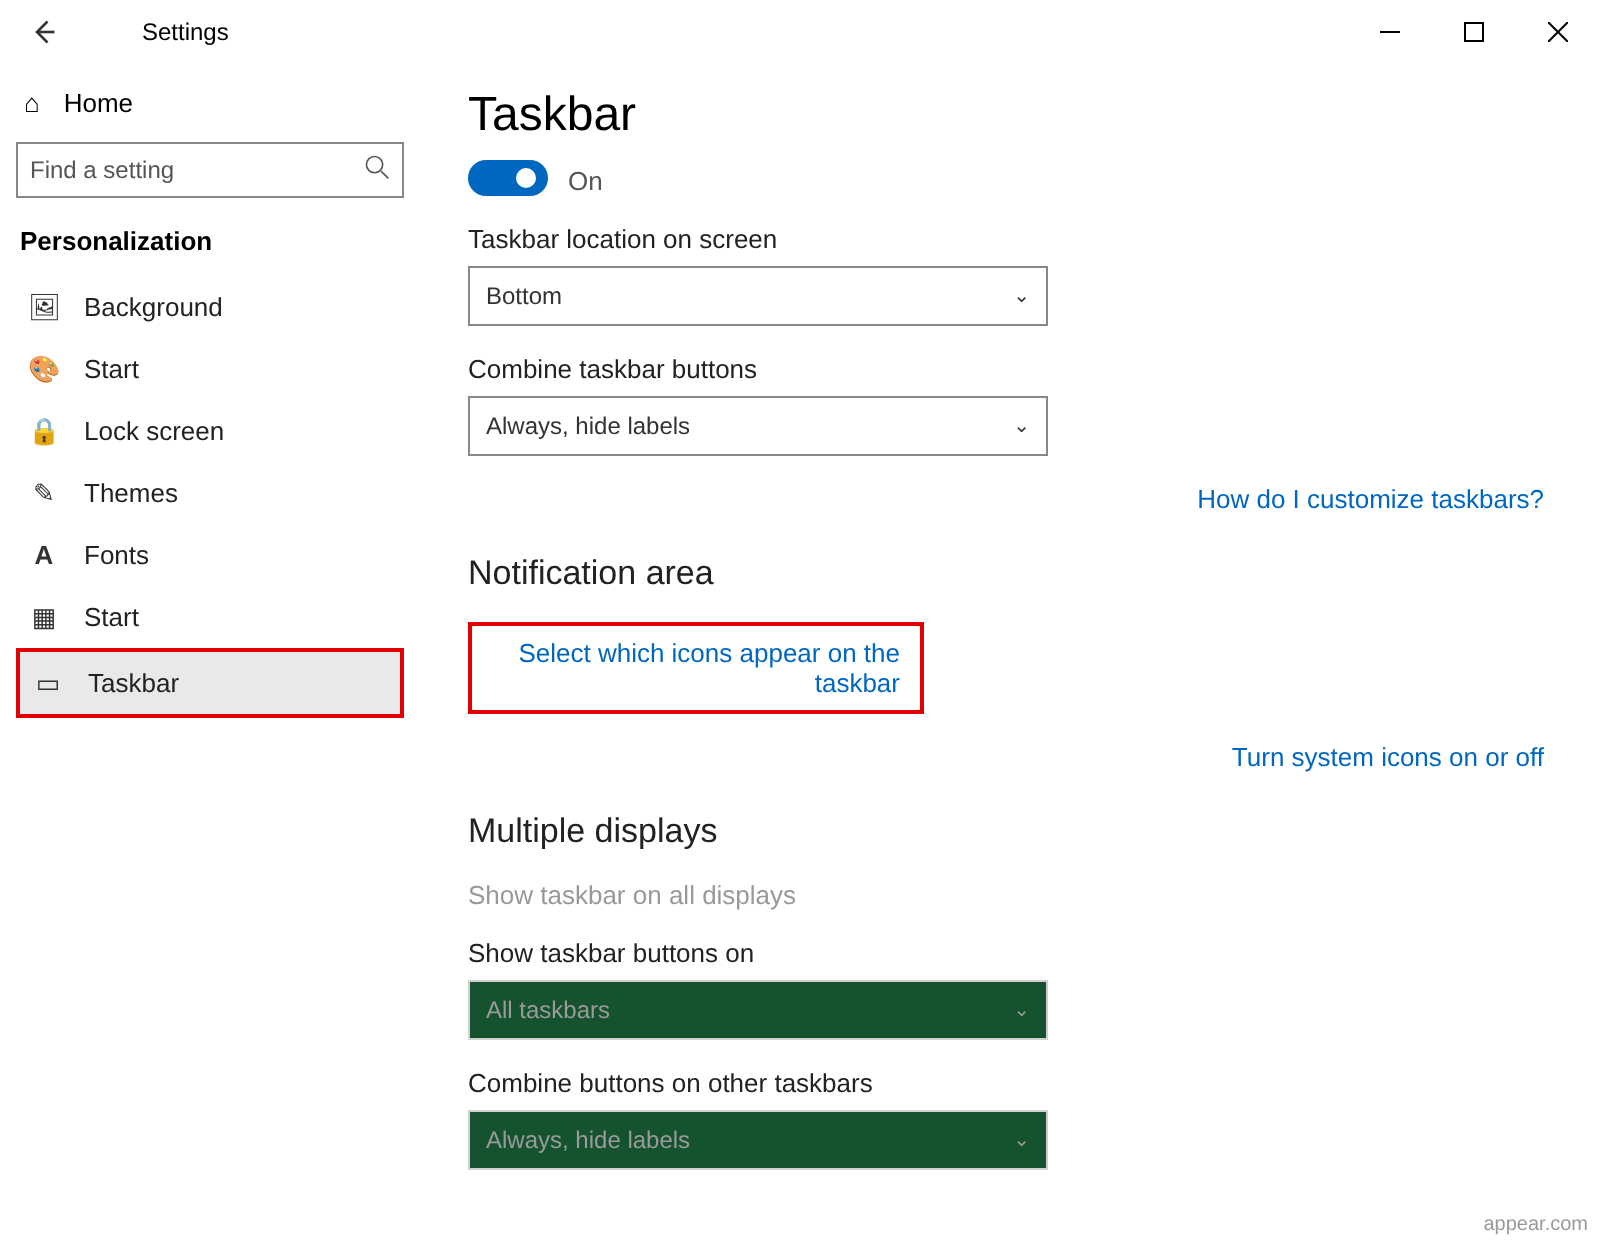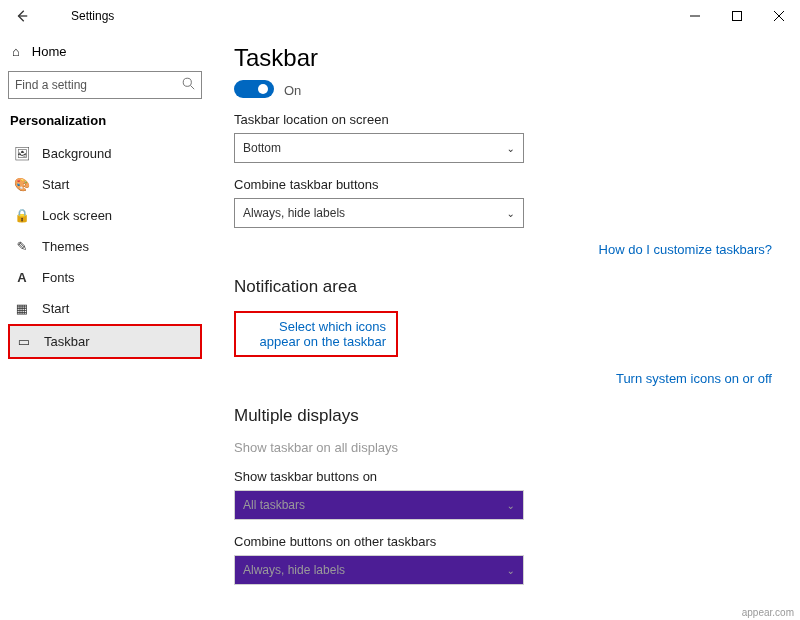--- a/index.html
+++ b/index.html
@@ -104,37 +104,37 @@
     border: 1px solid #888;
     height: 30px;
     width: 290px;
     padding: 0 8px;
     font-size: 12px;
     color: #333;
     background: #fff;
   }
   .select.disabled {
     border: 1px solid #d0d0d0;
-    background: #4c1d95;
+    background: #14532d;
     color: #9a9a9a;
   }
   .select .val { flex: 1; }
   .select .chev { font-size: 10px; color: inherit; }
   .link {
     color: #0067c0;
     font-size: 13px;
     margin-top: 14px;
     display: block;
     text-align: right;
   }
   .red-box-link {
     border: 2px solid #e20000;
     padding: 6px 10px 6px 4px;
     margin-top: 14px;
-    width: 164px;
+    width: 228px;
   }
   .red-box-link .link { margin: 0; }
   .toggle-row {
     display: flex; align-items: center; gap: 10px;
     margin-top: 6px;
   }
   .toggle {
     width: 40px; height: 18px;
     border-radius: 10px;
     position: relative;

